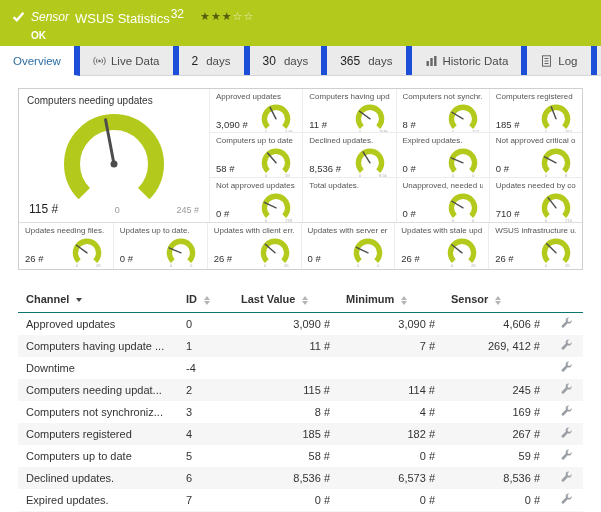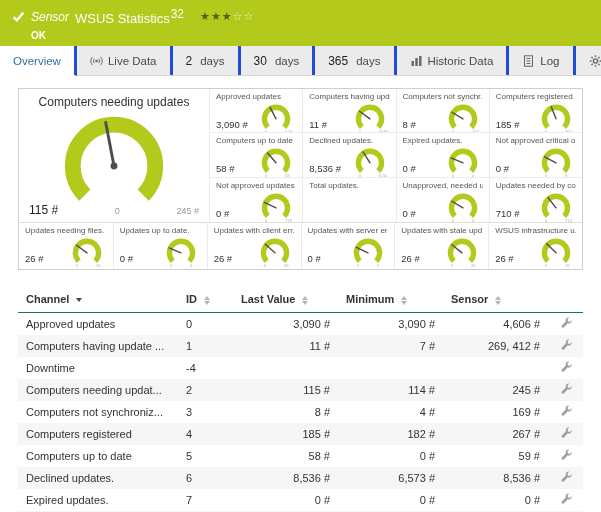--- a/index.html
+++ b/index.html
@@ -14,31 +14,31 @@
   .check-icon { width:13px; height:13px; flex:0 0 auto; }
   .sensor-label { font-style:italic; font-size:12px; }
   .sensor-title { font-size:13px; }
   .sup { font-size:12px; vertical-align:super; margin-left:1px; }
   .stars { margin-left:10px; font-size:11px; letter-spacing:1px; }
   .star-filled { color:#55600e; }
   .star-empty { color:#e4eeb4; }
   .status-line { font-size:10px; font-weight:bold; margin:4px 0 9px 19px; }
   
   .tabbar { display:flex; background:#ebebeb; border-bottom:1px solid #d6d6d6; height:30px; }
-  .tab { display:flex; align-items:center; gap:5px; padding:0 13px; border-right:3px solid #1d4ed8;
+  .tab { display:flex; align-items:center; gap:5px; padding:0 13px; border-right:6px solid #1d4ed8;
          color:#4a4a4a; font-size:11.5px; cursor:pointer; white-space:nowrap; }
   .tab.selected { background:#fff; color:var(--tab-active-blue, #2e6ea3); border-bottom:1px solid #fff; margin-bottom:-1px; }
   .tab-num { color:#222; font-size:12px; margin-right:3px; }
   .tab-icon { width:13px; height:12px; }
   
   .content { background:#fff; padding:12px 18px 0; height:436px; }
   .gauges-panel { border:1px solid #cfcfcf; background:#fff; }
   .gauges-top { display:flex; }
   .big-cell { width:190px; flex:0 0 auto; height:133px; display:flex; flex-direction:column; }
-  .big-title { font-size:12px; color:#333; padding:6px 8px 0; white-space:nowrap; overflow:hidden;text-align:center; }
+  .big-title { font-size:10px; color:#333; padding:6px 8px 0; white-space:nowrap; overflow:hidden; }
   .big-svg { display:block; margin:0 auto; }
   .big-labels { display:flex; justify-content:space-between; align-items:baseline; padding:0 10px 5px; margin-top:-4px; }
   .big-value { font-size:12px; color:#222; }
   .big-scale { font-size:9px; color:#999; }
   .small-grid { flex:1; display:grid; grid-template-columns:repeat(4,1fr); }
   .small-cell { height:44.3px; border-left:1px solid #ececec; border-bottom:1px solid #ececec;
                 position:relative; padding:3px 6px 1px; overflow:hidden; }
   .small-grid .small-cell:nth-child(n+9){ border-bottom:none; }
   .g-title { font-size:8px; color:#555; white-space:nowrap; overflow:hidden; }
   .g-body { display:flex; justify-content:space-between; align-items:flex-end; }

